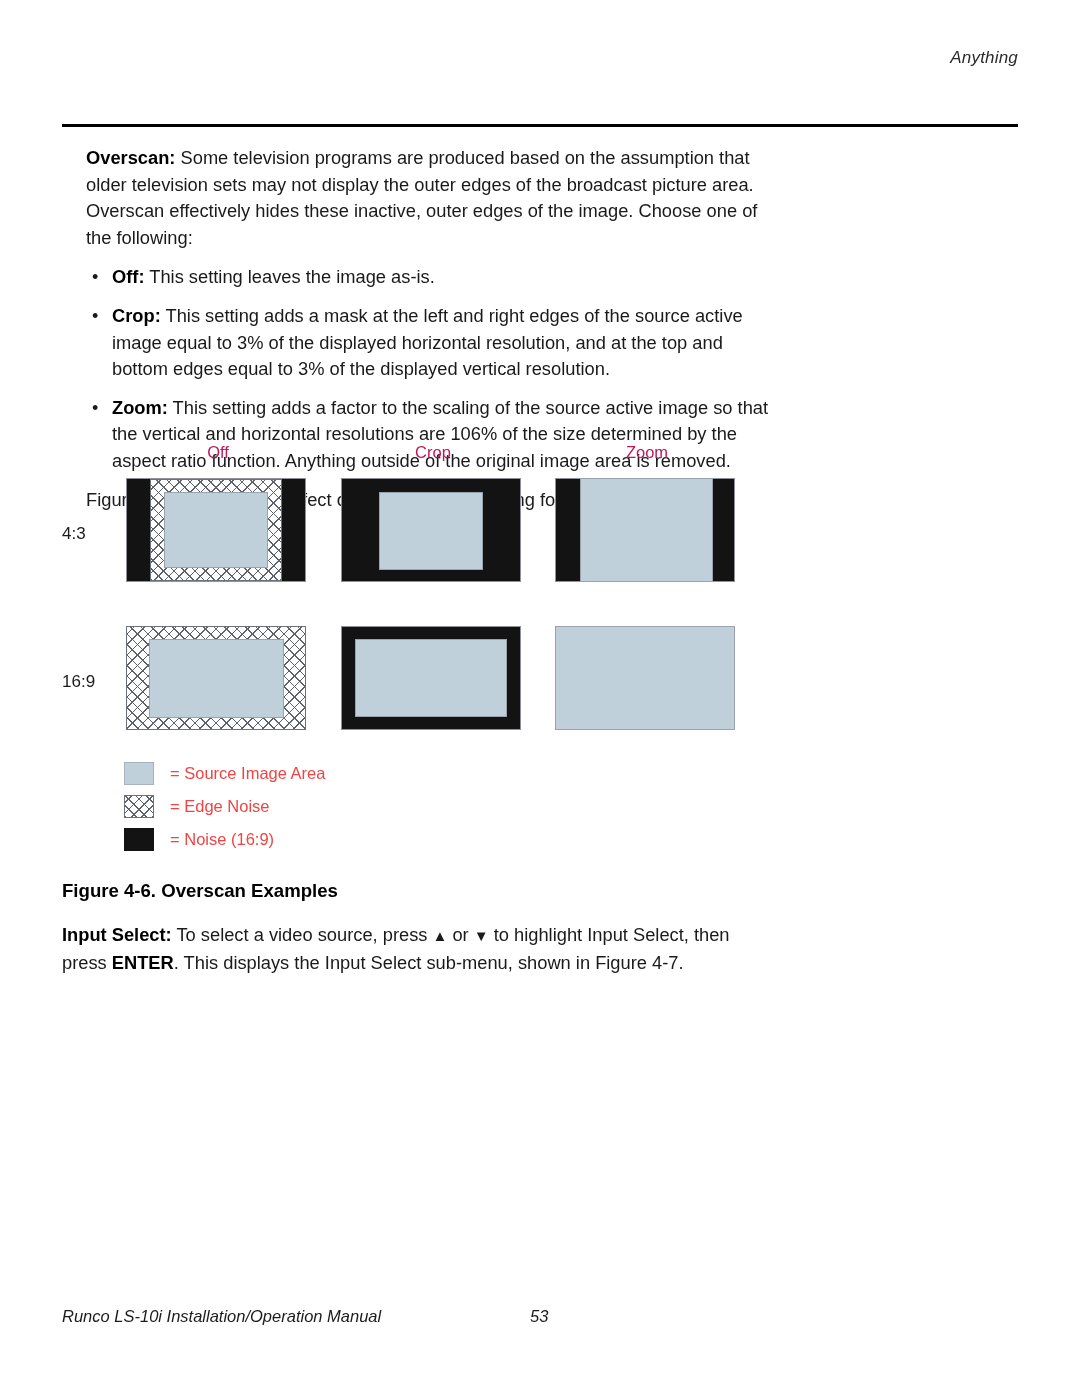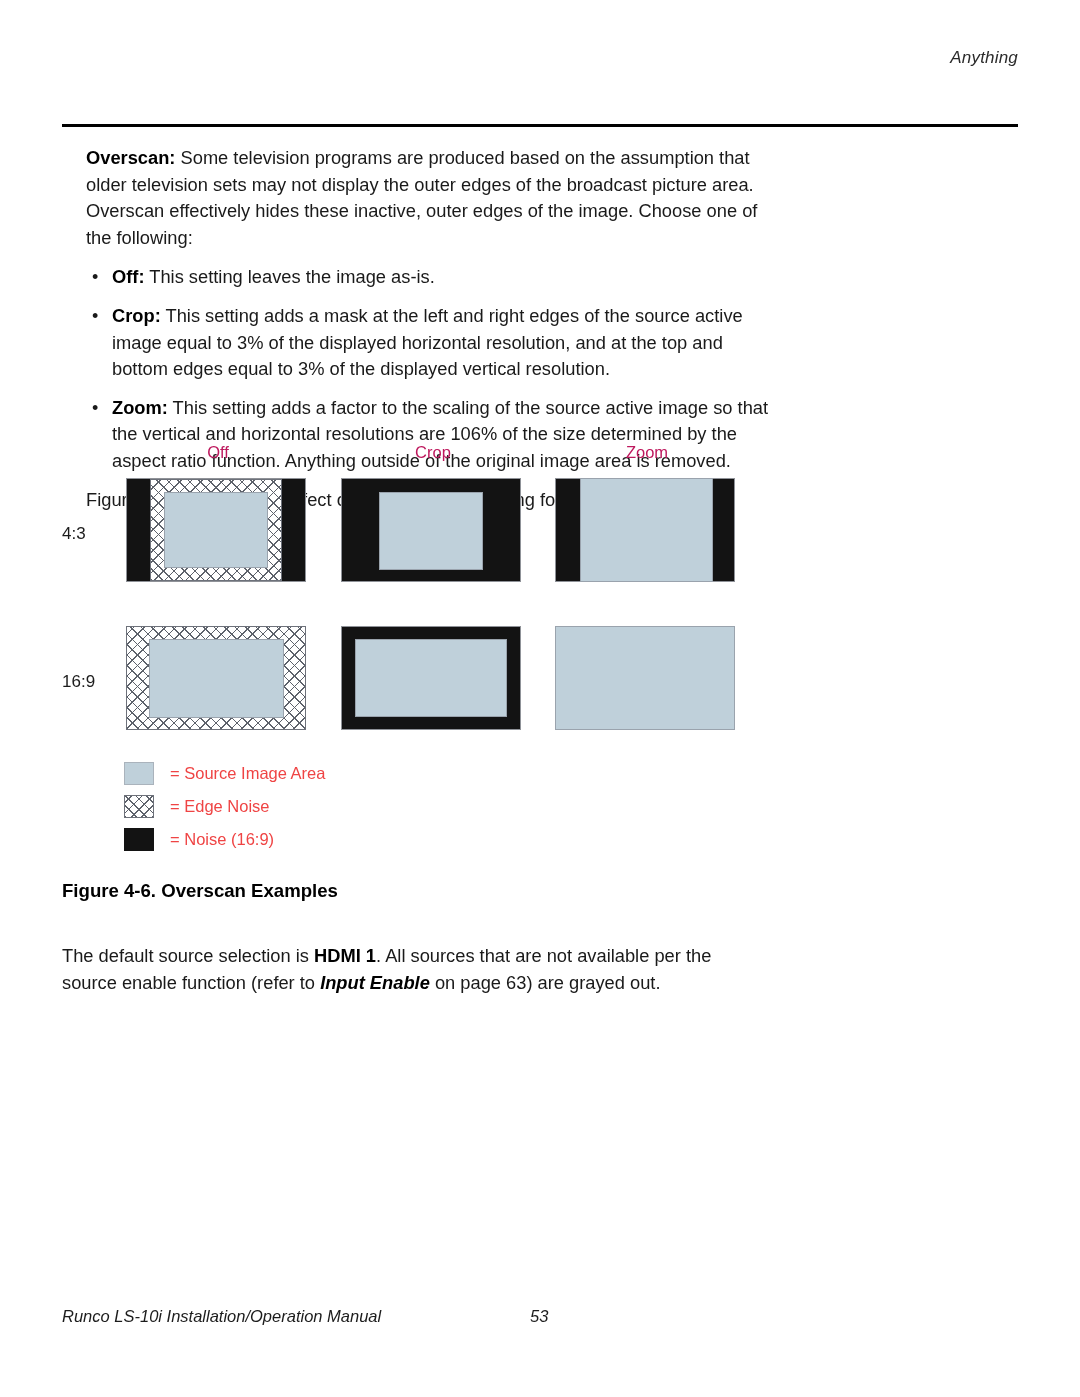--- a/index.html
+++ b/index.html
@@ -283,20 +283,20 @@
   </div>
   <div class="legend-row">
     <div class="legend-swatch sw-screen"></div>
     <div class="legend-text">= Noise (16:9)</div>
   </div>
 </div>
 
 <div class="caption">Figure 4-6. Overscan Examples</div>
 
 <div class="tail">
-
-  <p class="para" style="margin-top:21px;"><span>The default source selection is </span><b>HDMI 1</b><span>. All sources that are not available per the source enable function (refer to </span><span class="bi">Input Enable</span><span> on page 63) are grayed out.</span></p>
+  <p class="para"><b>Input Select:</b><span> To select a video source, press </span><span class="arrow">▲</span><span> or </span><span class="arrow">▼</span><span> to highlight Input Select, then press </span><b>ENTER</b><span>. This displays the Input Select sub-menu, shown in Figure 4-7.</span></p>
+
 </div>
 
 <div class="footer">
   <div class="footer-left">Runco LS-10i Installation/Operation Manual</div>
   <div class="footer-page">53</div>
 </div>
 
 </body></html>

